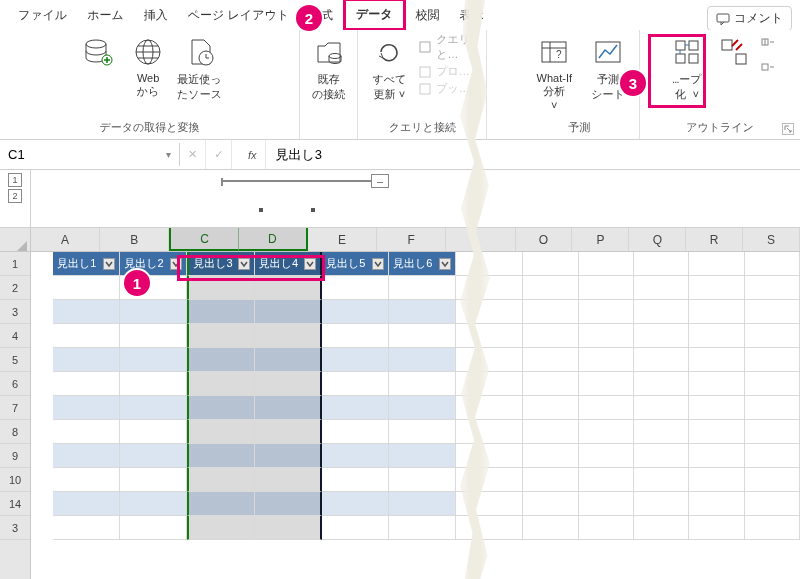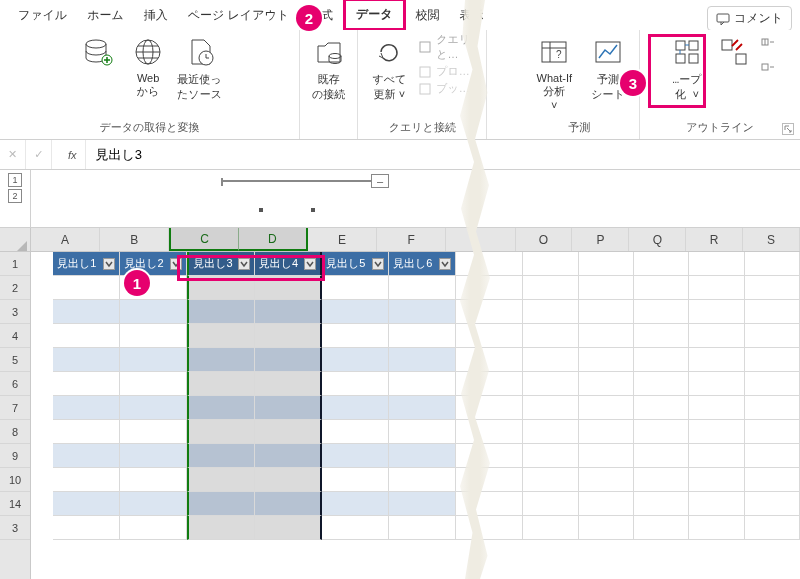--- a/index.html
+++ b/index.html
@@ -366,20 +366,24 @@
     <div class="outline-launcher">
       <svg width="8" height="8">
           <path d="M1 1 H5 M1 1 V5 M3 3 L7 7 M5 7 H7 V5" stroke="#888" fill="none"></path>
         </svg>
     </div>
   </div>
 
 </div>
 
 <div class="formula-bar">
+  <div class="namebox">
+    <span>C1</span>
+    <span class="dd">▾</span>
+  </div>
   <div style="width:60px; display:flex; height:100%;">
     <div class="fx-btn cancel">✕</div>
     <div class="fx-btn accept">✓</div>
   </div>
   <div class="fx-btn fx">fx</div>
   <div class="formula-val">見出し3</div>
 </div>
 
 <div class="outline-bar">
   <div class="outline-levels">

